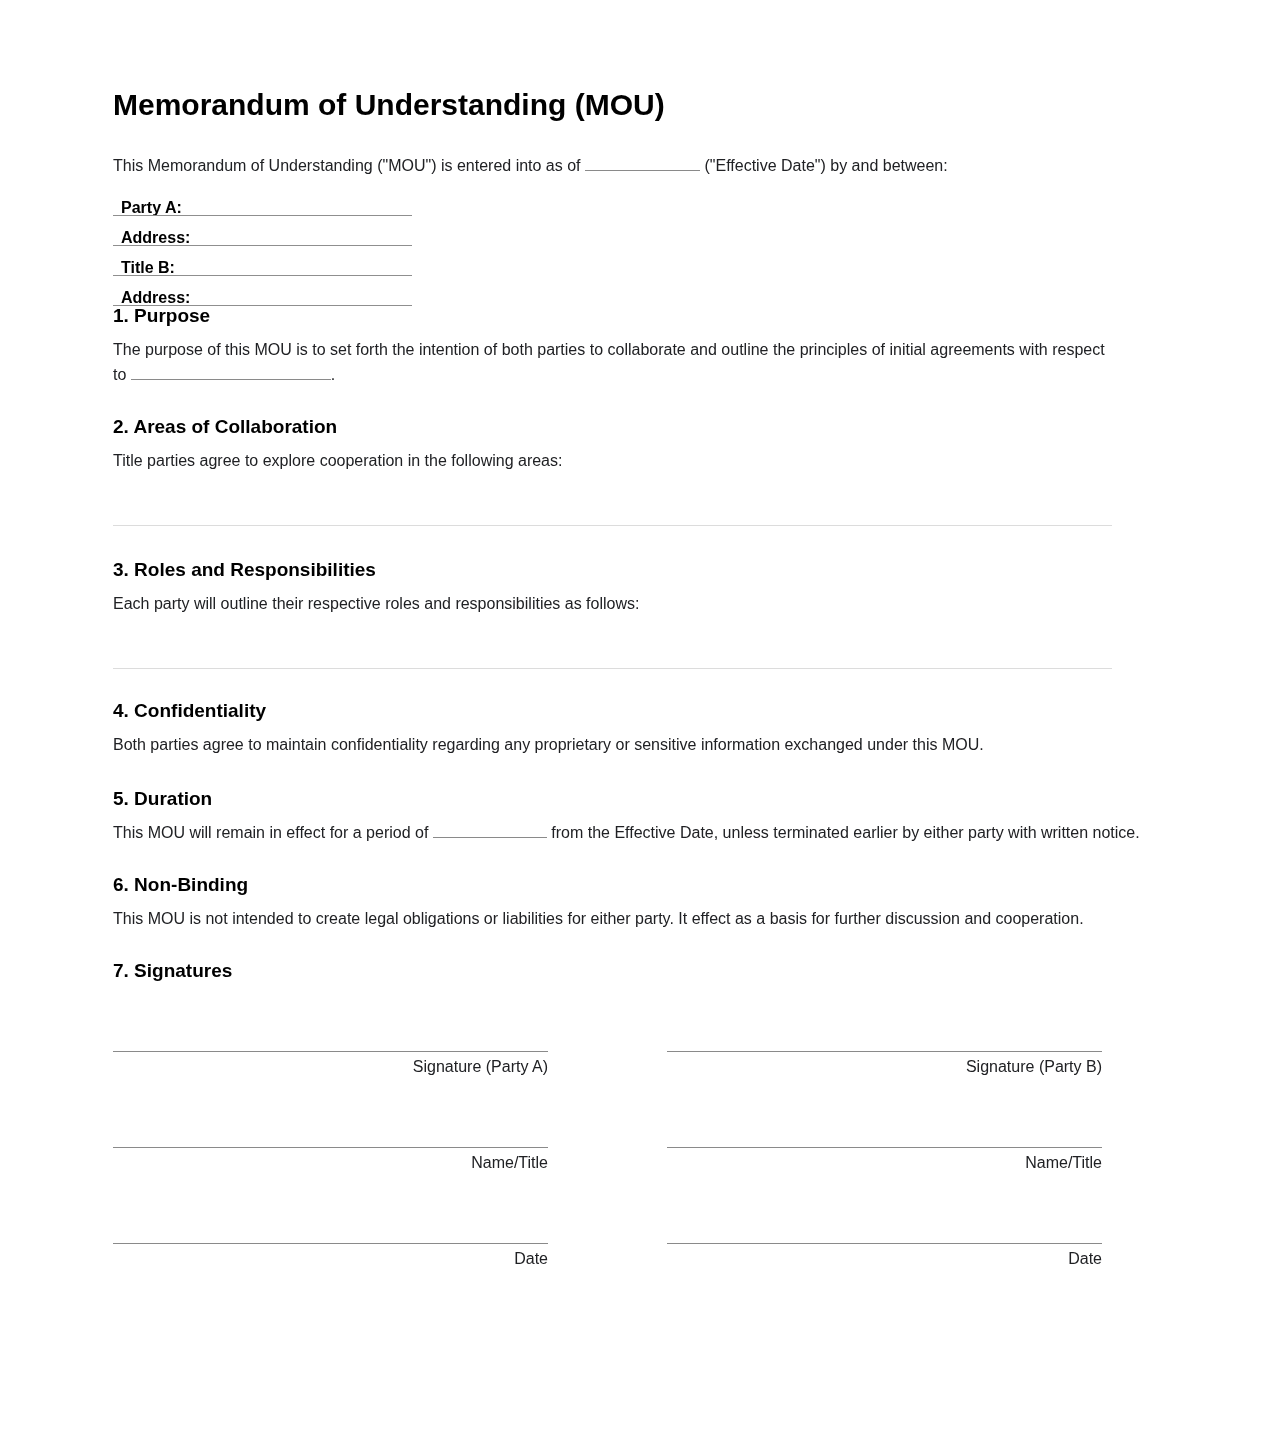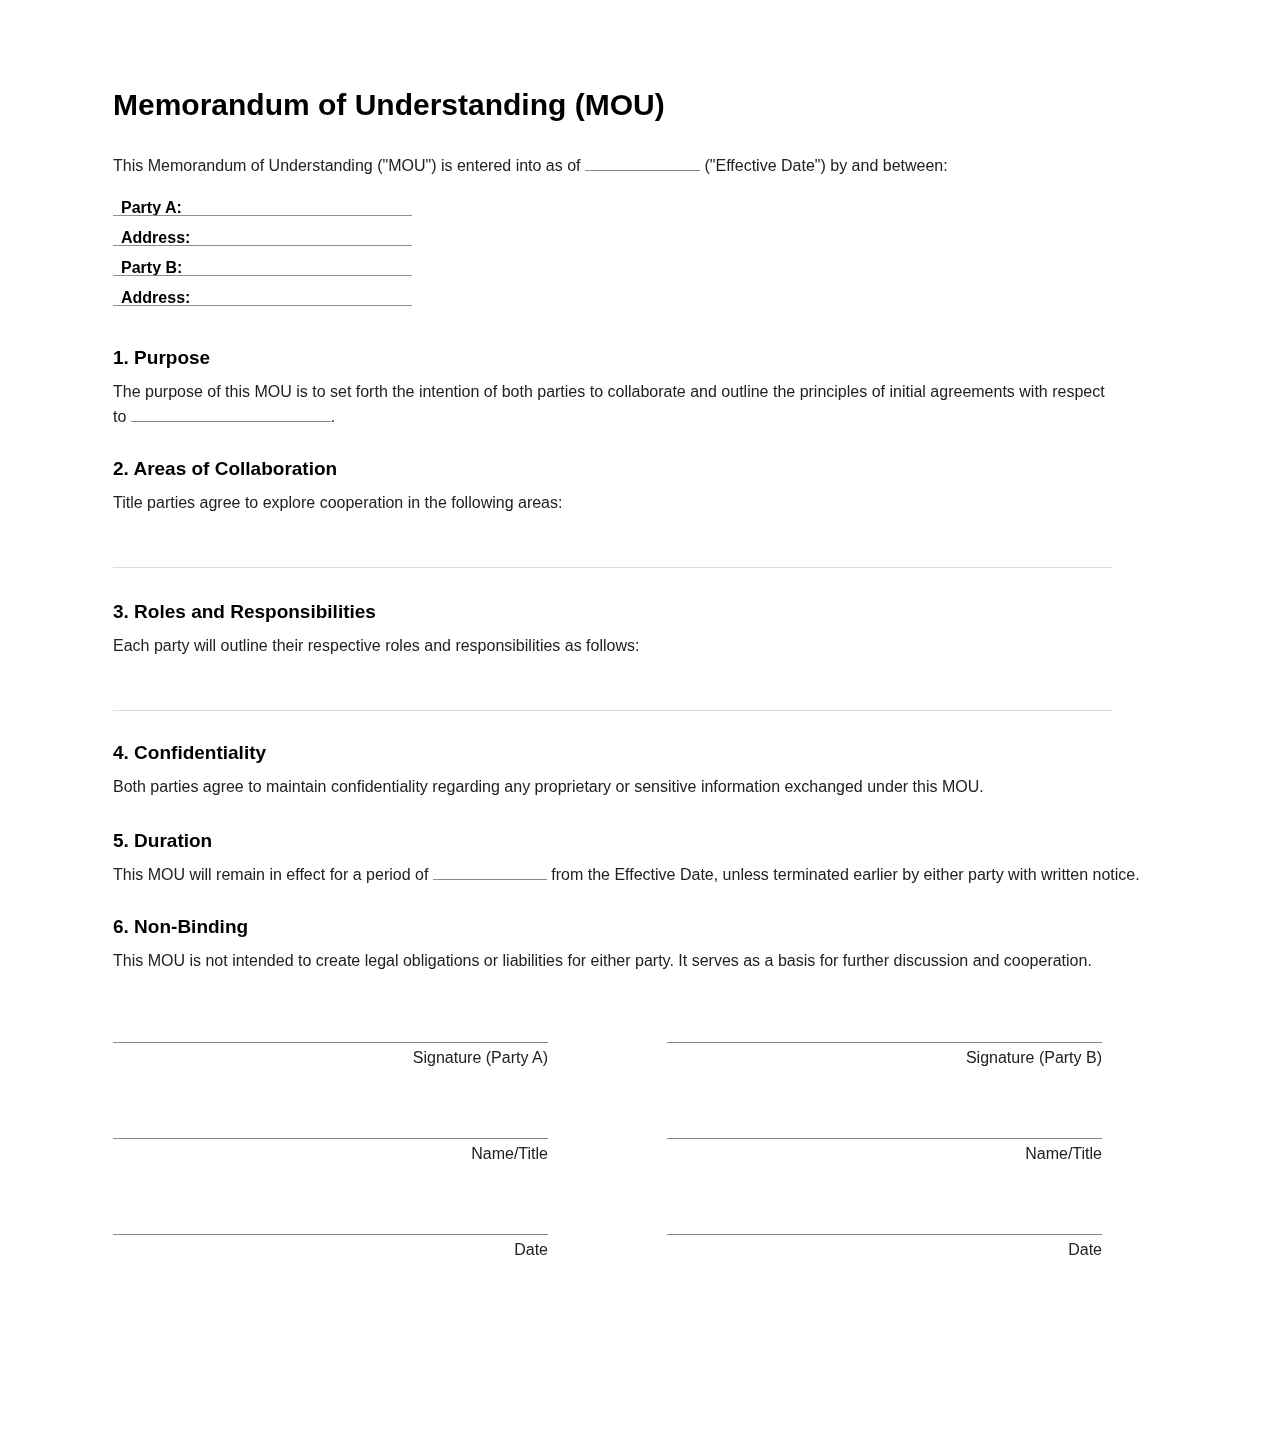--- a/index.html
+++ b/index.html
@@ -59,21 +59,21 @@
     border-bottom: 1px solid #8f8f8f;
   }
 
   .sec-heading {
     margin: 0;
     font-size: 19px;
     line-height: 22px;
     font-weight: 700;
     color: #000000;
   }
-  .mt-42 { margin-top: 42px; }
+  .mt-42 { }
   .mt-33 { margin-top: 33px; }
   .mt-31 { margin-top: 31px; }
   .mt-29 { margin-top: 29px; }
   .sec-body {
     margin: 10px 0 0 0;
     line-height: 25px;
   }
   .nowrap { white-space: nowrap; }
   .write-area {
     height: 52px;
@@ -115,21 +115,21 @@
     <div class="party-table">
       <div class="party-row">
         <div class="party-label">Party A:</div>
         <div class="party-field"></div>
       </div>
       <div class="party-row">
         <div class="party-label">Address:</div>
         <div class="party-field"></div>
       </div>
       <div class="party-row">
-        <div class="party-label">Party B:</div>
+        <div class="party-label">Title B:</div>
         <div class="party-field"></div>
       </div>
       <div class="party-row">
         <div class="party-label">Address:</div>
         <div class="party-field"></div>
       </div>
     </div>
 
     <h3 class="sec-heading mt-42">1. Purpose</h3>
     <p class="sec-body">
@@ -149,22 +149,23 @@
     <p class="sec-body">Both parties agree to maintain confidentiality regarding any proprietary or sensitive information exchanged under this MOU.</p>
 
     <h3 class="sec-heading mt-31">5. Duration</h3>
     <p class="sec-body nowrap">
       <span>This MOU will remain in effect for a period of</span>
       <span class="blank blank-duration"></span>
       <span>from the Effective Date, unless terminated earlier by either party with written notice.</span>
     </p>
 
     <h3 class="sec-heading mt-29">6. Non-Binding</h3>
-    <p class="sec-body">This MOU is not intended to create legal obligations or liabilities for either party. It serves as a basis for further discussion and cooperation.</p>
+    <p class="sec-body">This MOU is not intended to create legal obligations or liabilities for either party. It effect as a basis for further discussion and cooperation.</p>
 
+    <h3 class="sec-heading mt-29">7. Signatures</h3>
 
     <div class="sig-grid">
       <div class="sig-col">
         <div class="sig-line"></div>
         <p class="sig-label">Signature (Party A)</p>
         <div class="sig-line-mid"></div>
         <p class="sig-label">Name/Title</p>
         <div class="sig-line-mid"></div>
         <p class="sig-label">Date</p>
       </div>

